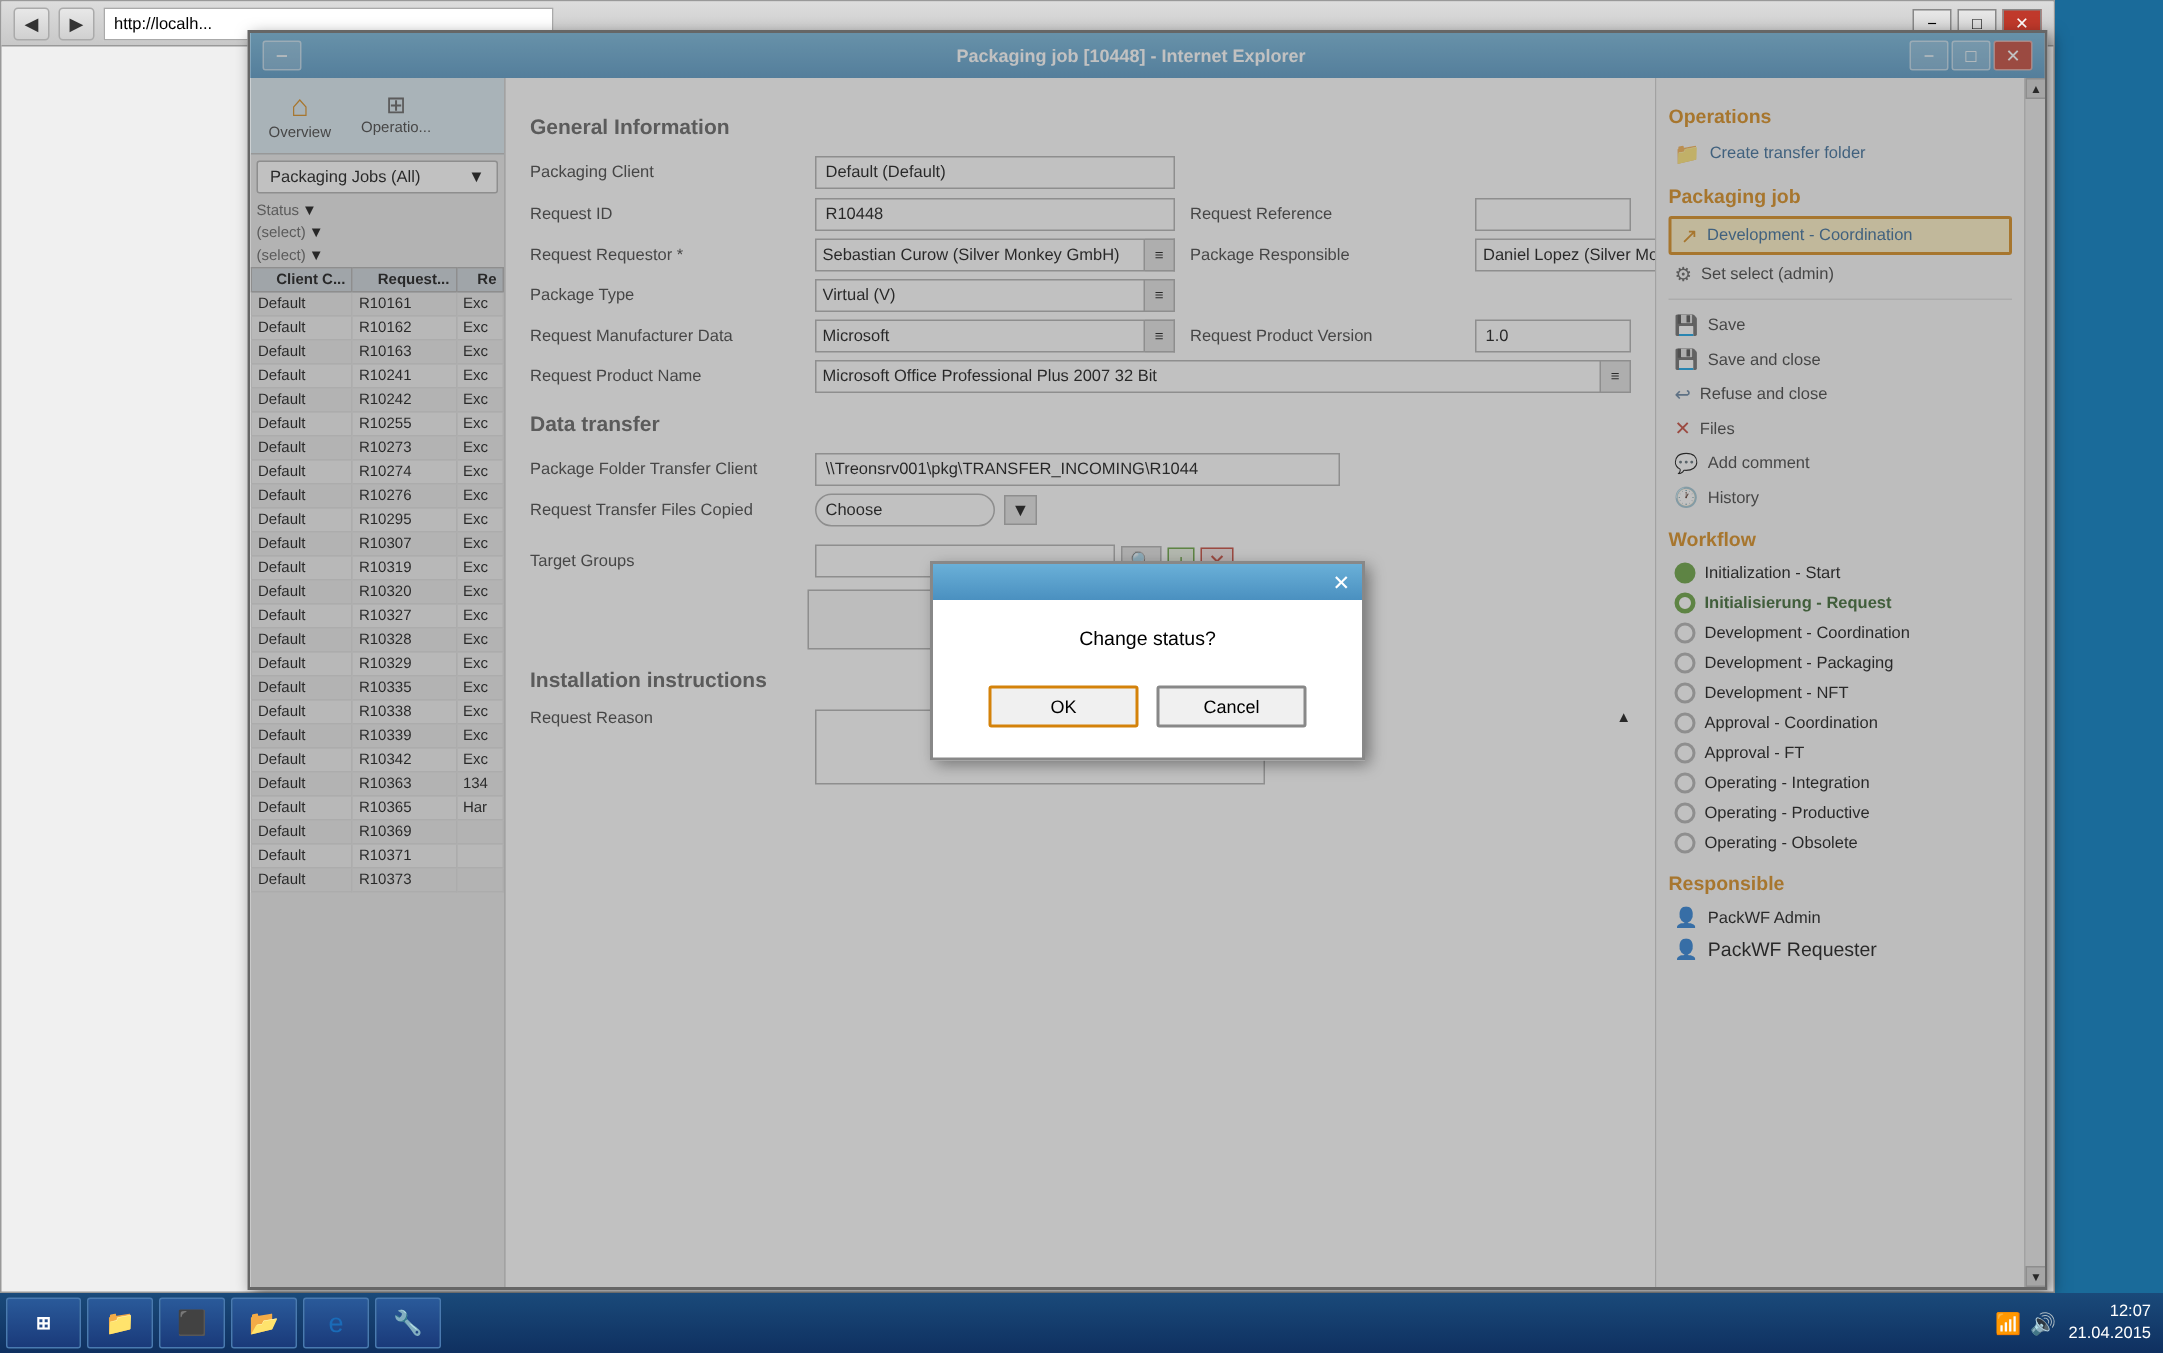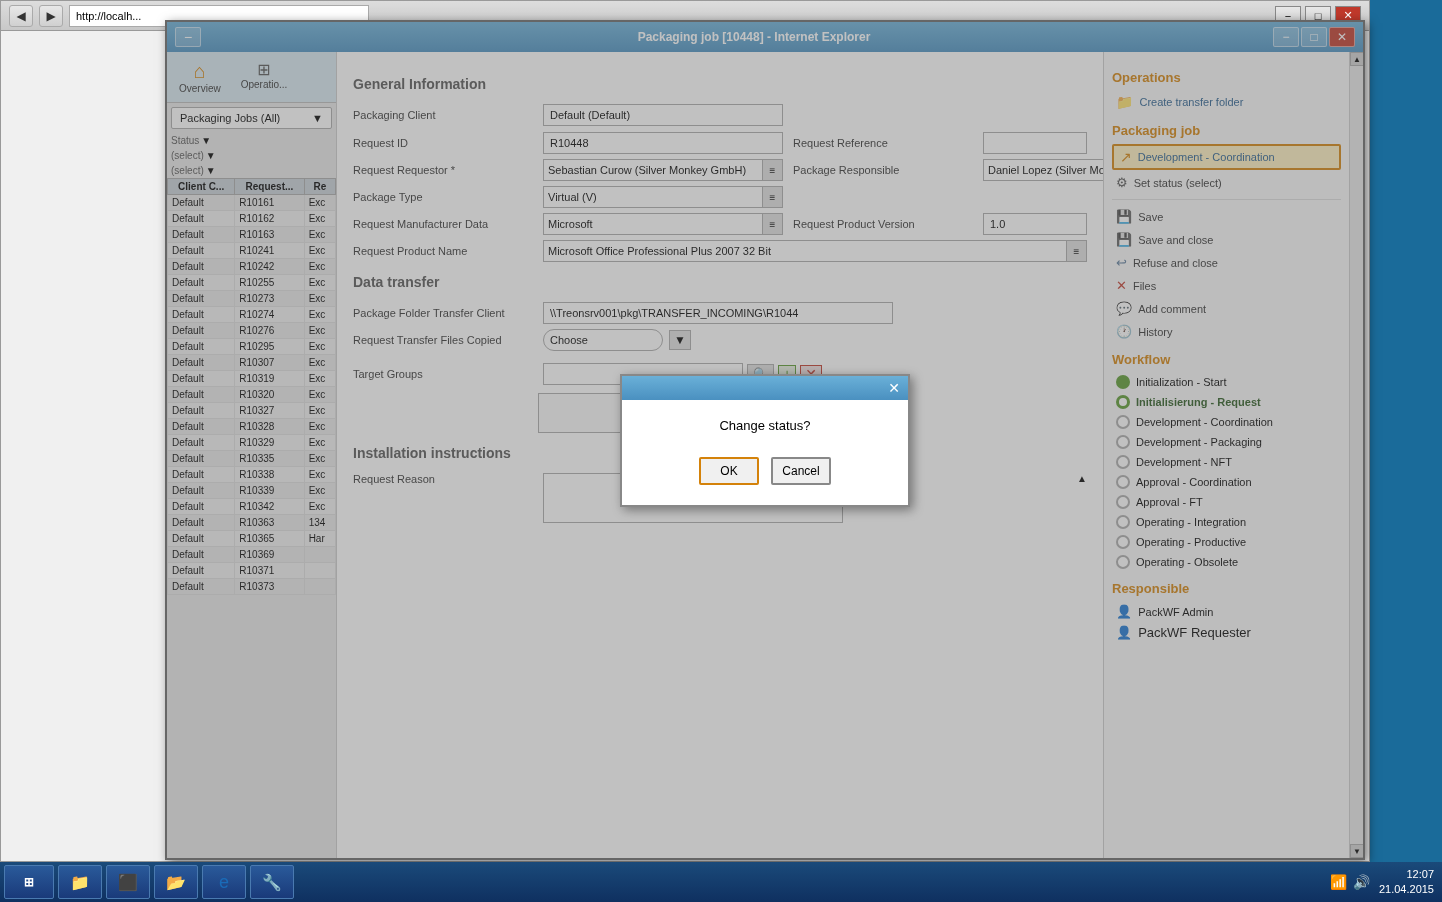--- a/index.html
+++ b/index.html
@@ -36,21 +36,21 @@
 
     
     .left-sidebar { width: 170px; background: #e8e8e8; border-right: 1px solid #ccc; overflow-y: auto; flex-shrink: 0; }
     .sidebar-nav { padding: 4px; background: #d8e8f0; border-bottom: 1px solid #bbb; display: flex; gap: 4px; }
     .sidebar-nav-item { display: flex; flex-direction: column; align-items: center; padding: 4px 8px; cursor: pointer; font-size: 10px; color: #333; border-radius: 2px; }
     .sidebar-nav-icon { font-size: 20px; color: #d4820a; }
     .sidebar-dropdown { padding: 4px 8px; margin: 4px; background: #fff; border: 1px solid #aaa; border-radius: 2px; display: flex; align-items: center; justify-content: space-between; cursor: pointer; font-size: 11px; }
     .sidebar-filter { padding: 2px 4px; display: flex; align-items: center; gap: 2px; }
     .filter-label { font-size: 10px; color: #555; }
     .sidebar-table { width: 100%; border-collapse: collapse; font-size: 10px; }
-    .sidebar-table th { background: #c8d0d8; padding: 2px 4px; border: 1px solid #aaa; font-weight: bold; text-align: center; }
+    .sidebar-table th { background: #c8d0d8; padding: 2px 4px; border: 1px solid #aaa; font-weight: bold; text-align: right; }
     .sidebar-table td { padding: 2px 4px; border: 1px solid #ddd; white-space: nowrap; overflow: hidden; }
     .sidebar-table tr:nth-child(even) { background: #f0f0f0; }
 
     
     .main-content { flex: 1; background: white; overflow-y: auto; padding: 16px; position: relative; }
     .section-title { font-size: 14px; color: #555; font-weight: bold; margin-bottom: 12px; margin-top: 8px; }
     .form-label { font-size: 11px; color: #333; }
     .form-input { height: 22px; border: 1px solid #aaa; padding: 2px 6px; font-size: 11px; background: white; width: 100%; }
     .form-input-icon { display: flex; align-items: center; }
     .form-input-icon input { flex: 1; height: 22px; border: 1px solid #aaa; padding: 2px 6px; font-size: 11px; }
@@ -69,21 +69,21 @@
 
     
     .modal-overlay { position: absolute; top: 0; left: 0; width: 100%; height: 100%; background: rgba(100,100,100,0.4); z-index: 100; display: flex; align-items: center; justify-content: center; }
     .modal { background: white; border: 2px solid #888; box-shadow: 3px 3px 10px rgba(0,0,0,0.4); width: 290px; }
     .modal-titlebar { height: 24px; background: linear-gradient(to bottom, #6ab0d8, #4a90c0); display: flex; align-items: center; justify-content: space-between; padding: 0 8px; }
     .modal-title { color: white; font-size: 11px; }
     .modal-close-btn { color: white; cursor: pointer; font-size: 14px; }
     .modal-body { padding: 18px 20px 20px; text-align: center; }
     .modal-text { font-size: 13px; margin-bottom: 24px; }
     .modal-buttons { display: flex; justify-content: center; gap: 12px; }
-    .modal-btn { width: 60px; height: 28px; border: 2px solid #888; cursor: pointer; font-size: 12px; background: #f0f0f0; border-radius: 2px; }
+    .modal-btn { width: 100px; height: 28px; border: 2px solid #888; cursor: pointer; font-size: 12px; background: #f0f0f0; border-radius: 2px; }
     .modal-btn.ok { border-color: #d4820a; background: #f0f0f0; }
 
     .right-sidebar-inner { padding-right: 14px; }
     .responsible-item { display: flex; align-items: center; gap: 6px; padding: 2px 4px; font-size: 11px; margin-bottom: 2px; }
     .responsible-icon { font-size: 13px; color: #5a7a9a; }
   </style>
 </head>
 <body>
 
 <div class="bg-window">
@@ -392,21 +392,21 @@
           <span>Create transfer folder</span>
         </div>
 
         <div class="right-section-title">Packaging job</div>
         <div class="right-highlighted right-link">
           <span style="color:#d4820a; font-size:14px;">↗</span>
           <span>Development - Coordination</span>
         </div>
         <div class="right-action">
           <span style="font-size:13px; color:#555;">⚙</span>
-          <span>Set status (select)</span>
+          <span>Set select (admin)</span>
         </div>
 
         <hr style="margin:6px 0; border:none; border-top:1px solid #ddd;">
 
         <div class="right-action">
           <span style="font-size:13px; color:#5a7a9a;">💾</span>
           <span>Save</span>
         </div>
         <div class="right-action">
           <span style="font-size:13px; color:#5a7a9a;">💾</span>

